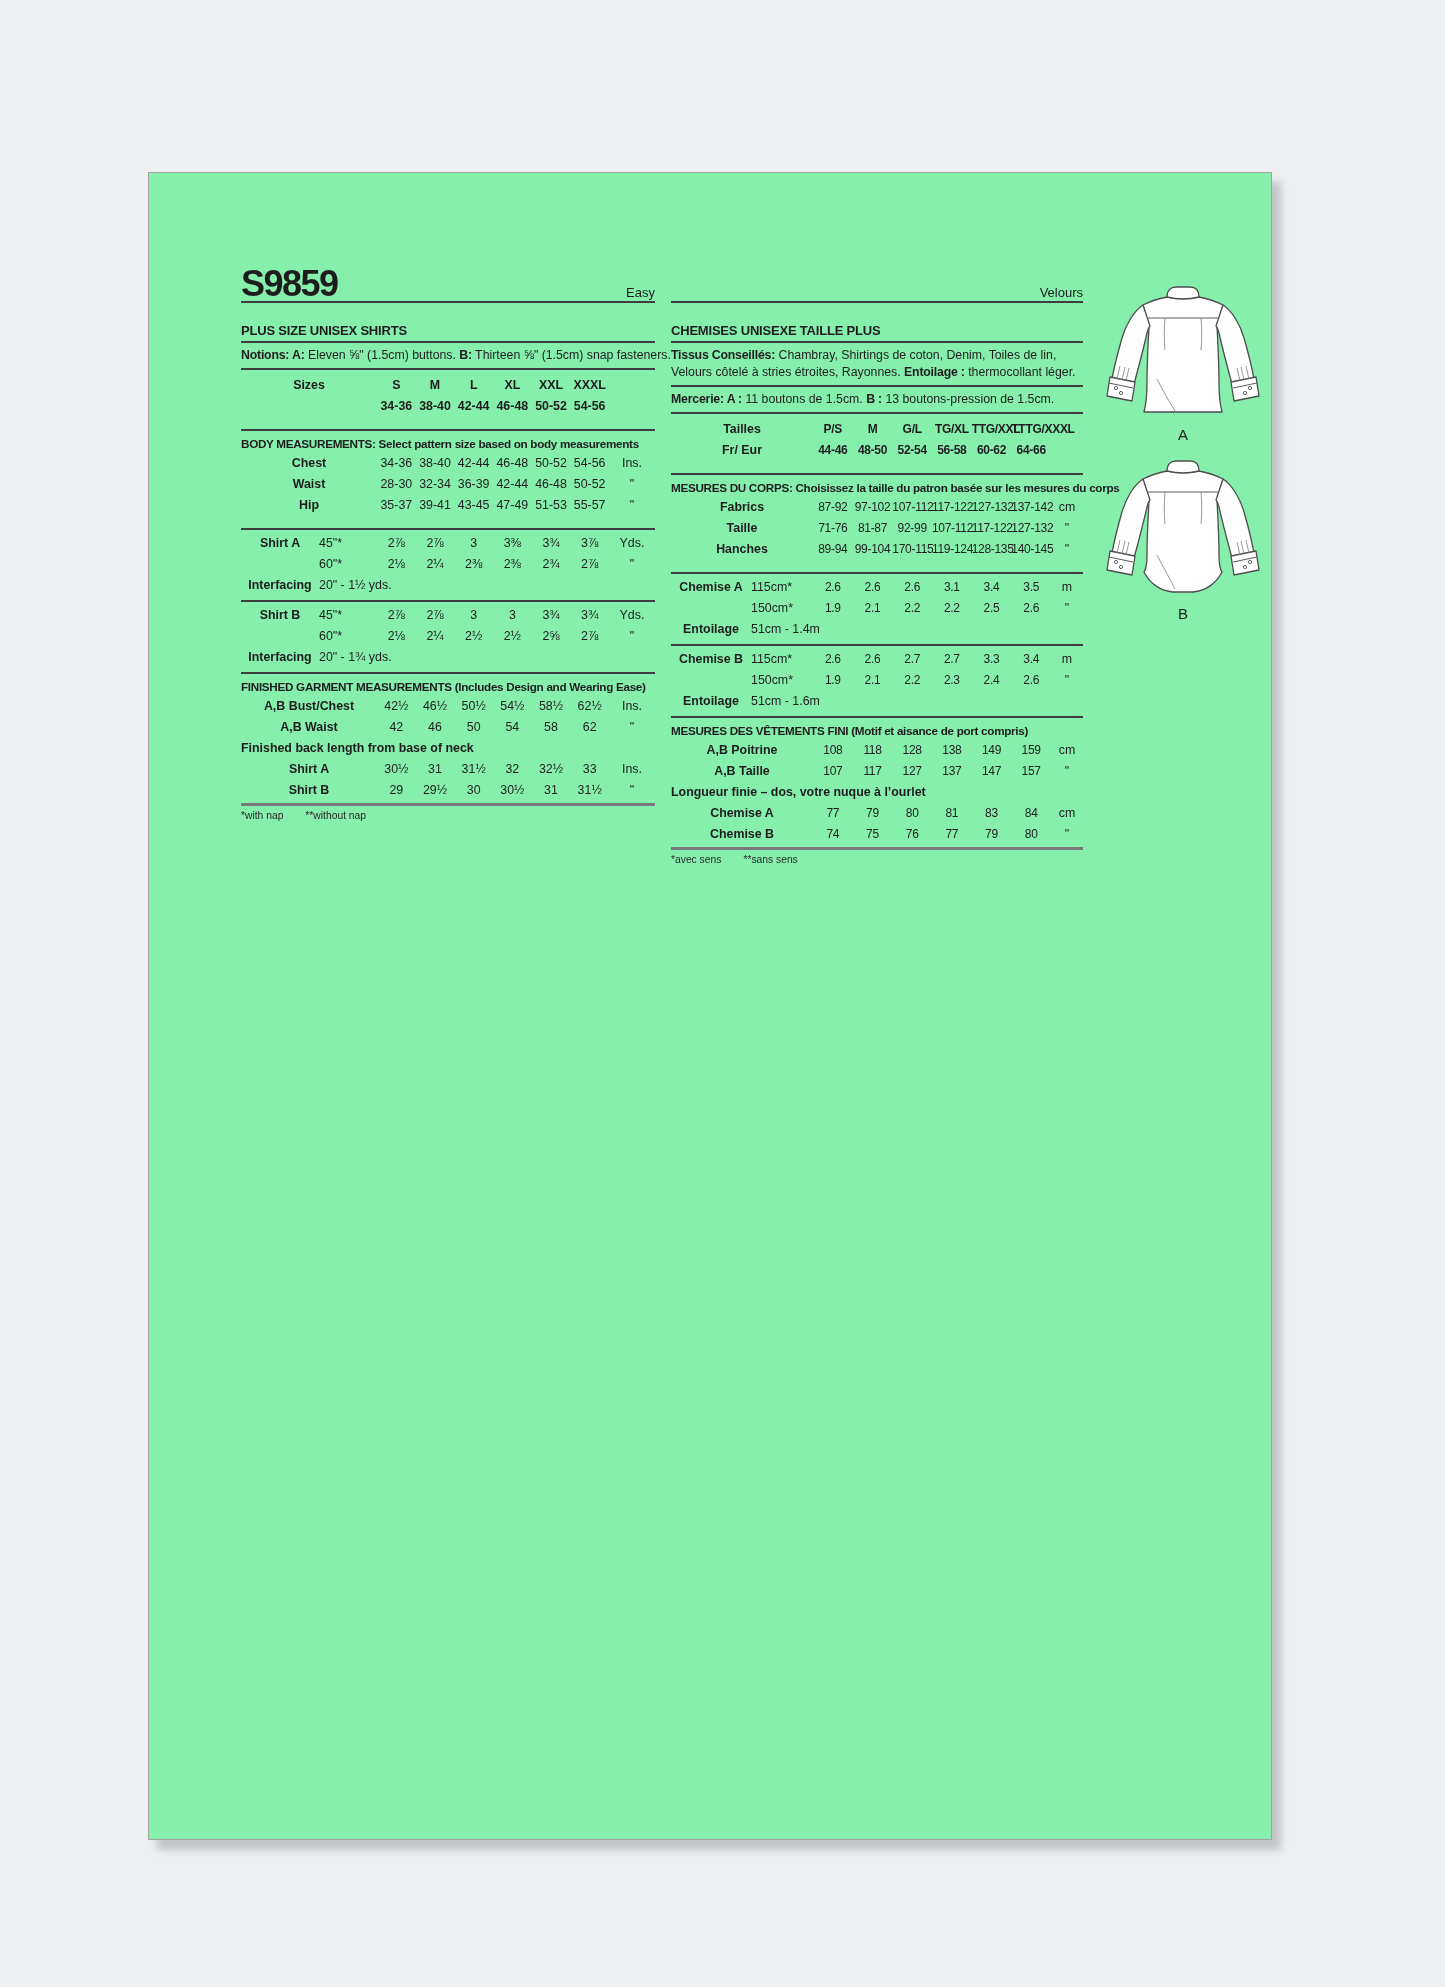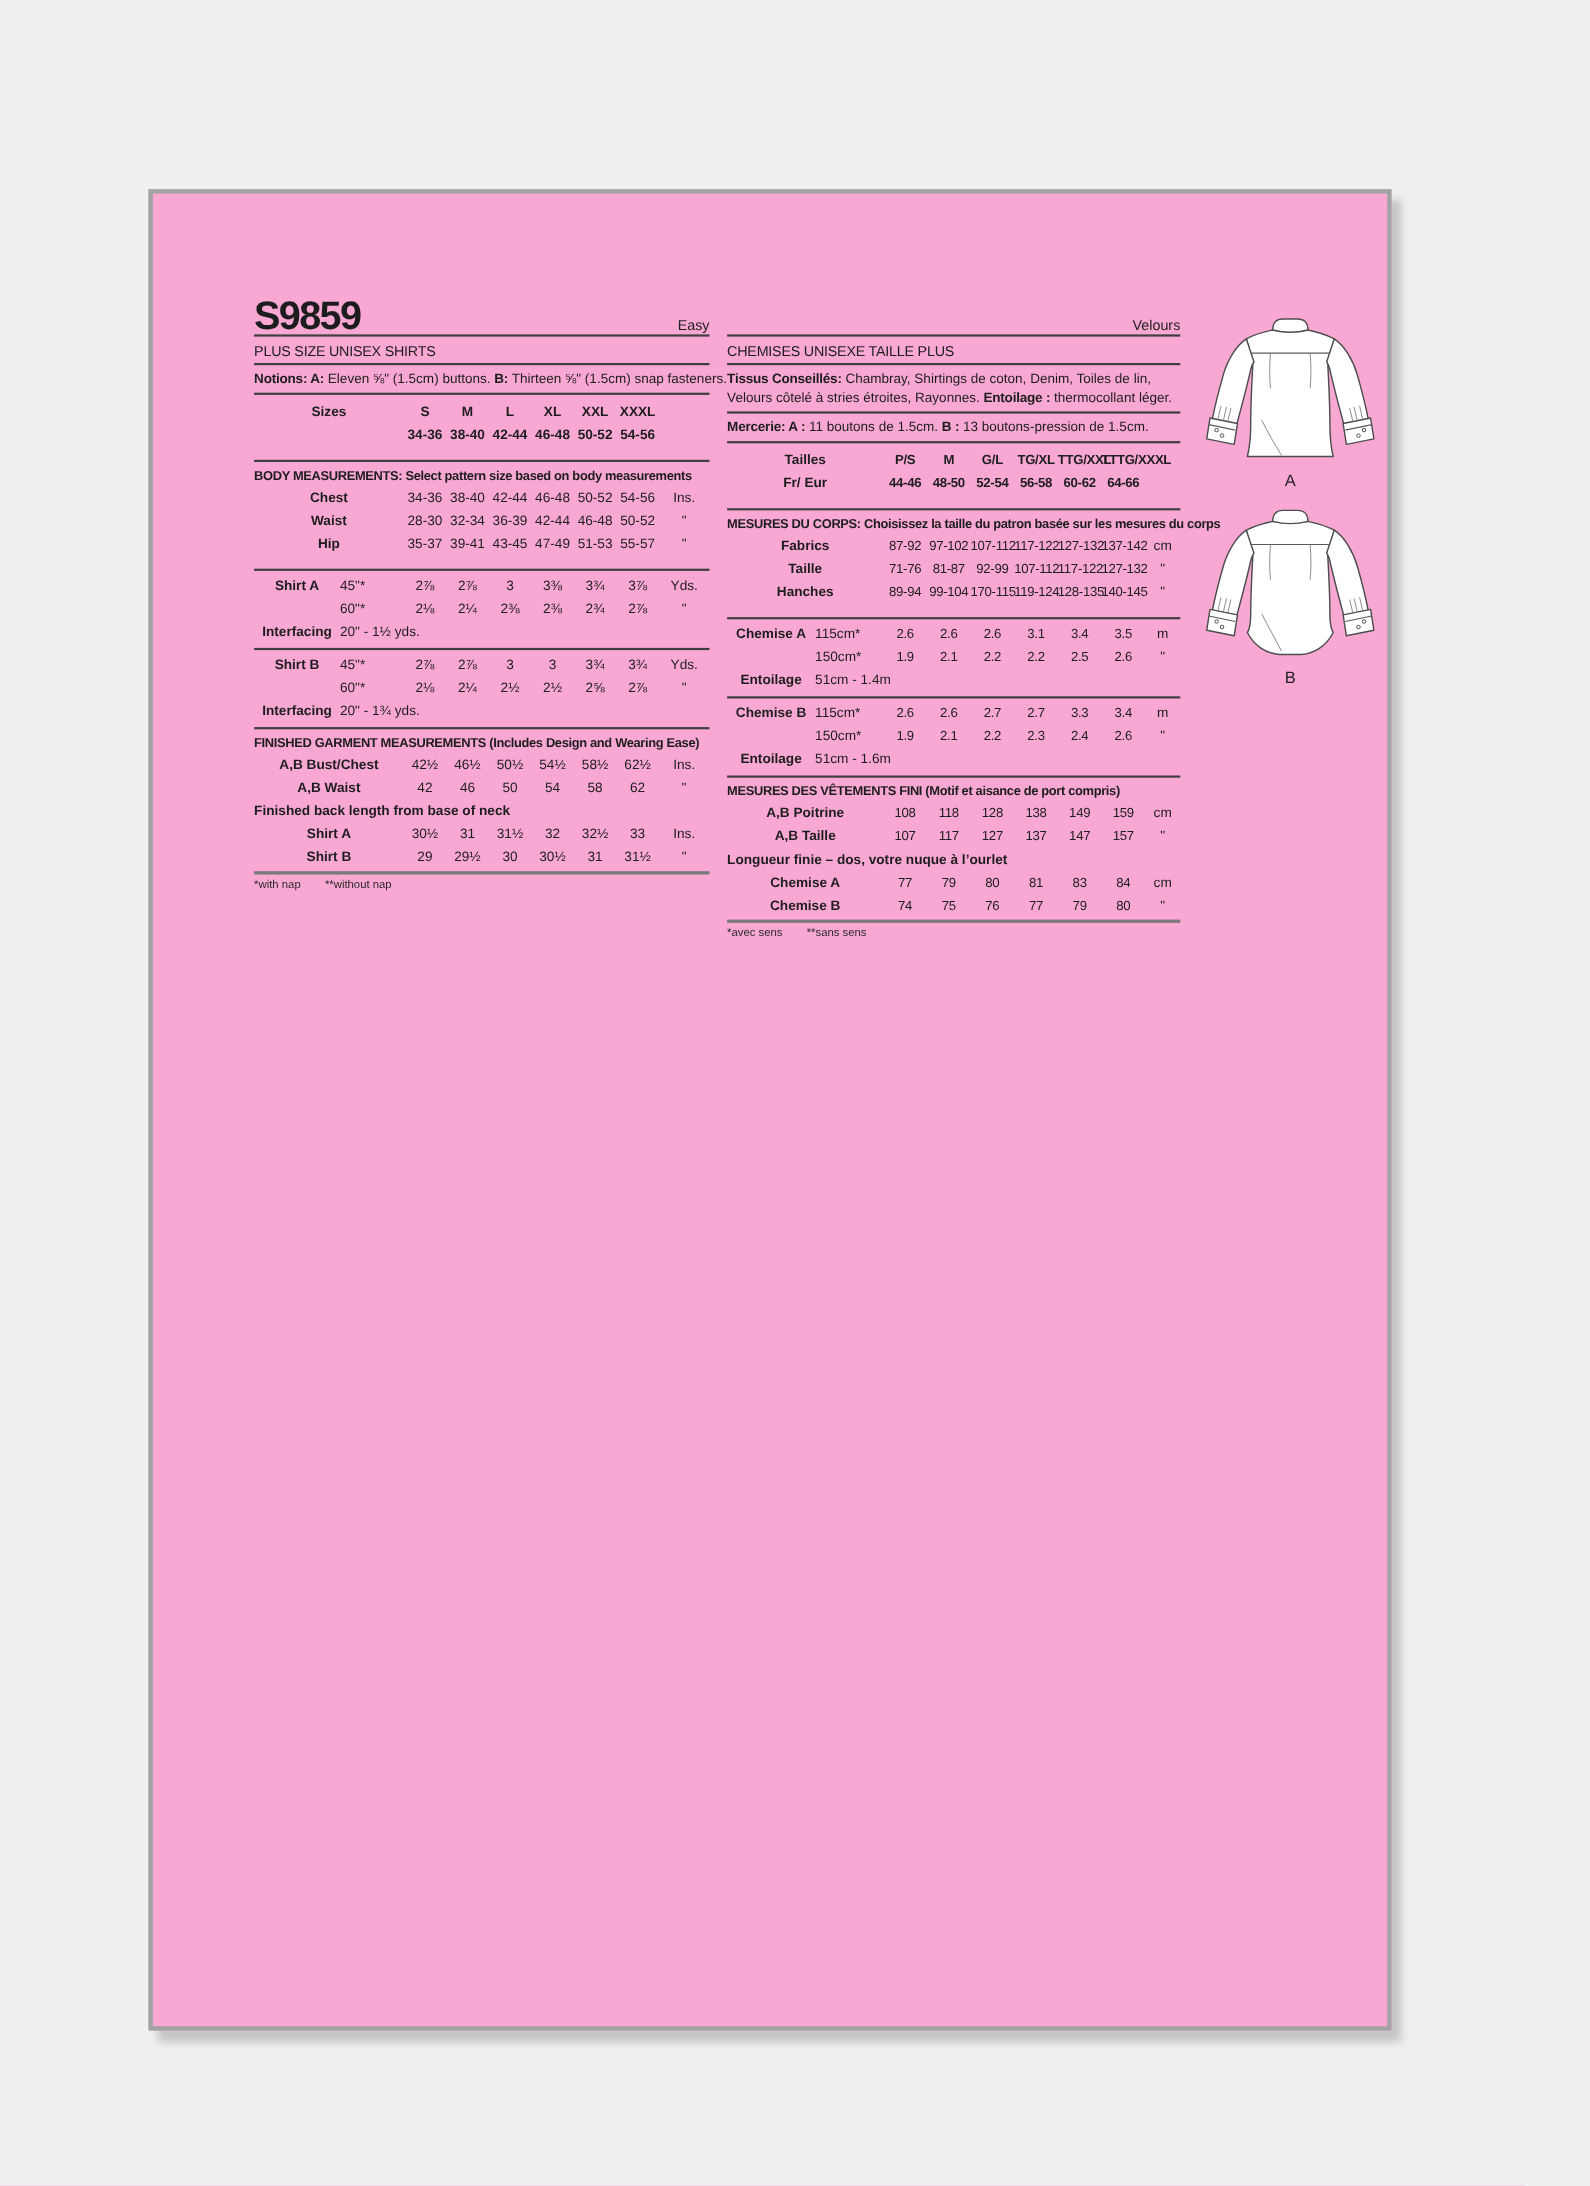--- a/index.html
+++ b/index.html
@@ -4,36 +4,36 @@
 <style>
   html,body{margin:0;padding:0;}
   body{
     width:1445px;height:1987px;position:relative;overflow:hidden;
     background:#edeff0;
     font-family:"Liberation Sans", sans-serif;
     color:#1d1d1d;
     -webkit-font-smoothing:antialiased;
   }
   .page{
-    position:absolute;left:135px;top:172px;width:1122px;height:1666px;
-    background:#f9a8d4;
+    position:absolute;left:148px;top:172px;width:1122px;height:1666px;
+    background:#86efac;
     box-shadow:9px 10px 7px #c3c5c7;
-    border:4px solid #a3a3a3;
+    border:1px solid #a3a3a3;
   }
   .col{position:absolute;top:84px;}
   .col-en{left:92px;width:414px;}
   .col-fr{left:522px;width:412px;}
 
   .hdr{display:flex;justify-content:space-between;align-items:flex-end;
        border-bottom:2px solid #3e3e3e;height:44px;}
   .pattern-num{font-size:36px;font-weight:bold;letter-spacing:-1.5px;line-height:34px;}
   .difficulty{font-size:13px;line-height:15px;padding-bottom:1px;}
 
-  .sec-title{font-weight:normal;font-size:13px;letter-spacing:-0.2px;
-             padding:6px 0 3px;border-bottom:2px solid #3e3e3e;white-space:nowrap;}
+  .sec-title{font-weight:bold;font-size:13px;letter-spacing:-0.2px;
+             padding:20px 0 3px;border-bottom:2px solid #3e3e3e;white-space:nowrap;}
   .para{font-size:12.3px;line-height:17px;padding:4px 0 4px;border-bottom:2px solid #3e3e3e;}
   .para.fixed2{min-height:34px;}
   .para b{letter-spacing:-0.2px;}
   .para.single{white-space:nowrap;}
 
   .mtable{font-size:12.4px;}
   .trow{display:grid;line-height:21px;align-items:baseline;}
   .col-en .trow{grid-template-columns:78px 58px repeat(6,1fr) 46px;}
   .col-fr .trow{grid-template-columns:80px 62px repeat(6,1fr) 32px;}
   .lab{font-weight:bold;text-align:center;white-space:nowrap;}

